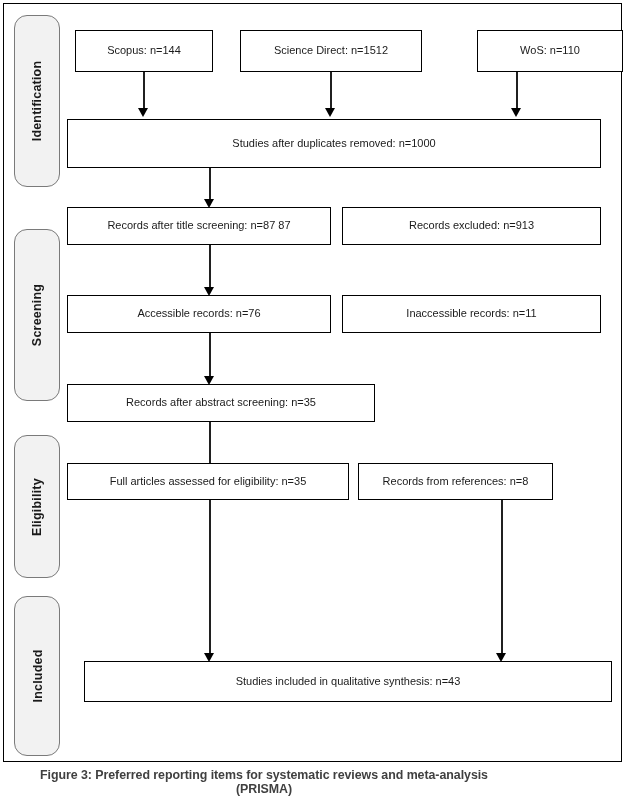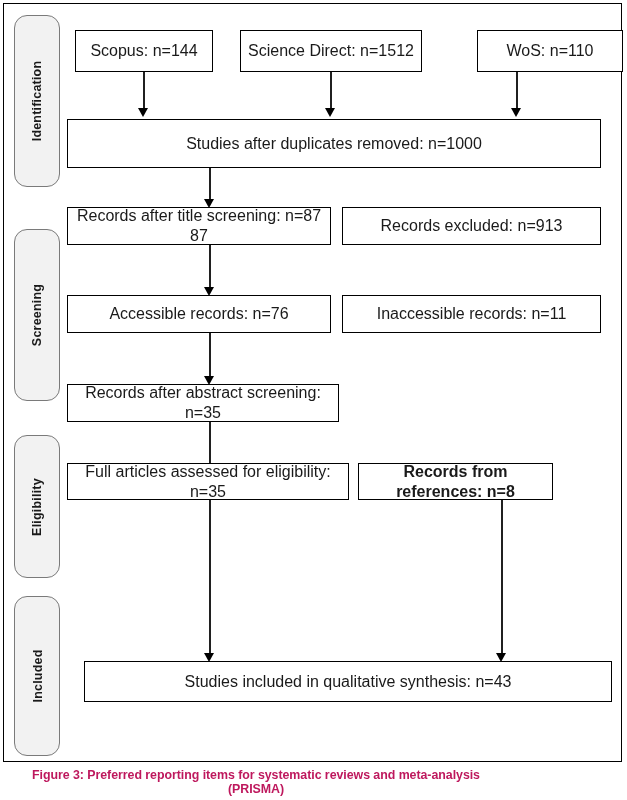--- a/index.html
+++ b/index.html
@@ -59,21 +59,21 @@
     position: absolute;
     border: 1.6px solid #000000;
     background: #ffffff;
     box-sizing: border-box;
     display: flex;
     align-items: center;
     justify-content: center;
     text-align: center;
   }
   .node-text {
-    font-size: 16px;
+    font-size: 11px;
     color: #1a1a1a;
     line-height: 1.25;
     padding: 0 6px;
   }
 
   
   .connector {
     position: absolute;
     width: 1.6px;
     background: #202020;
@@ -83,27 +83,27 @@
     width: 0;
     height: 0;
     border-left: 5.5px solid transparent;
     border-right: 5.5px solid transparent;
     border-top: 9px solid #000000;
   }
 
   
   #figure-caption {
     position: absolute;
-    left: 4px;
+    left: 12px;
     top: 768px;
     width: 504px;
     text-align: center;
     font-size: 12.4px;
     font-weight: bold;
-    color: #be185d;
+    color: #404040;
     letter-spacing: -0.05px;
   }
 </style>
 </head>
 <body>
 
 <div id="figure-root">
 
   <div id="diagram-frame">
 
@@ -166,33 +166,33 @@
       <span class="node-text">Accessible records: n=76</span>
     </div>
 
     <div class="node-box" style="left:338px; top:291px; width:259px; height:38px;">
       <span class="node-text">Inaccessible records: n=11</span>
     </div>
 
     <div class="connector" style="left:205px; top:329px; height:45px;"></div>
     <div class="arrowhead" style="left:200px; top:372px;"></div>
 
-    <div class="node-box" style="left:63px; top:380px; width:272px; height:38px;">
+    <div class="node-box" style="left:63px; top:380px; width:308px; height:38px;">
       <span class="node-text">Records after abstract screening: n=35</span>
     </div>
 
 
     <div class="connector" style="left:205px; top:418px; height:45px;"></div>
     <div class="arrowhead" style="left:200px; top:461px;"></div>
 
     <div class="node-box" style="left:63px; top:459px; width:282px; height:37px;align-items:center;">
       <span class="node-text">Full articles assessed for eligibility: n=35</span>
     </div>
 
-    <div class="node-box" style="left:354px; top:459px; width:195px; height:37px;font-weight:bold;">
+    <div class="node-box" style="left:354px; top:459px; width:195px; height:37px;">
       <span class="node-text">Records from references: n=8</span>
     </div>
 
     <div class="connector" style="left:205px; top:496px; height:155px;"></div>
     <div class="arrowhead" style="left:200px; top:649px;"></div>
 
     <div class="connector" style="left:497px; top:496px; height:155px;"></div>
     <div class="arrowhead" style="left:492px; top:649px;"></div>
 
     <div class="node-box" style="left:80px; top:657px; width:528px; height:41px;">

